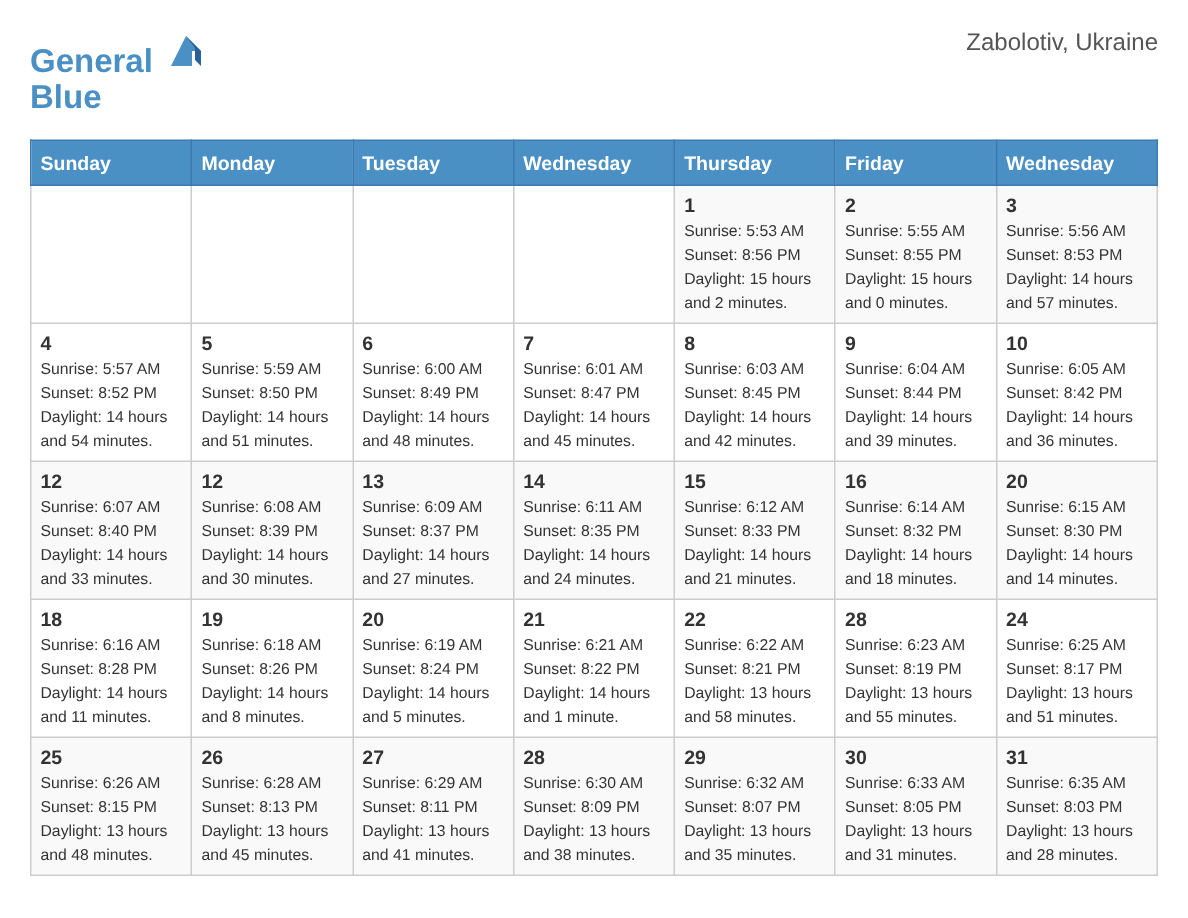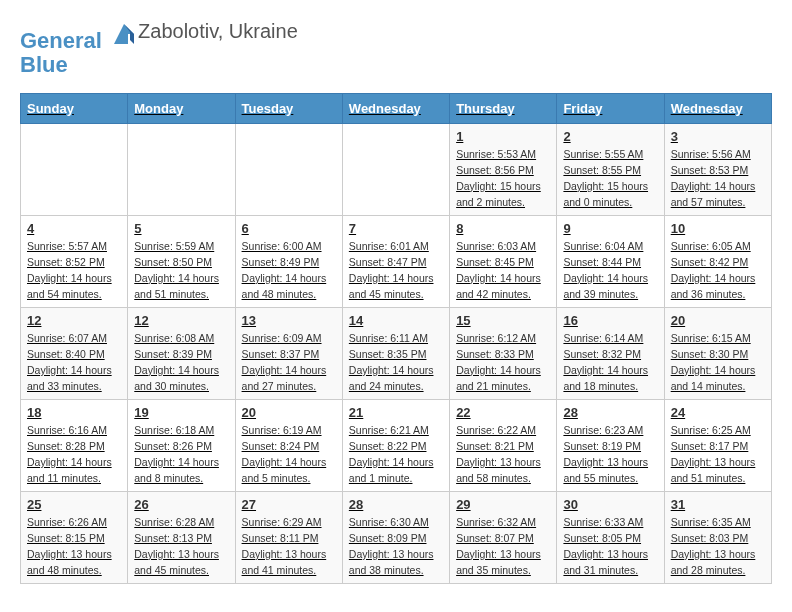--- a/index.html
+++ b/index.html
@@ -5,21 +5,21 @@
     * { box-sizing: border-box; margin: 0; padding: 0; }
     body {
       font-family: Arial, sans-serif;
       background: #fff;
       width: 792px;
       min-height: 612px;
       padding: 20px;
     }
     .header {
       display: flex;
-      justify-content: flex-start;
+      justify-content: space-between;
       align-items: flex-start;
       margin-bottom: 16px;
     }
     .logo {
       display: flex;
       align-items: center;
     }
     .logo-text {
       font-size: 22px;
       font-weight: bold;
@@ -36,28 +36,27 @@
     }
     .title-area {
       text-align: right;
     }
     .month-year {
       font-size: 36px;
       color: #333;
       font-weight: normal;
     }
     .location {
-      font-size: 20px;
+      font-size: 16px;
       color: #555;
     }
     table {
       width: 100%;
       border-collapse: collapse;
       font-size: 11px;
-      text-decoration: underline;
     }
     thead tr th {
       background-color: #4a90c4;
       color: #fff;
       padding: 7px 6px;
       text-align: left;
       font-size: 13px;
       font-weight: bold;
       border: 1px solid #3a7ab0;
     }

